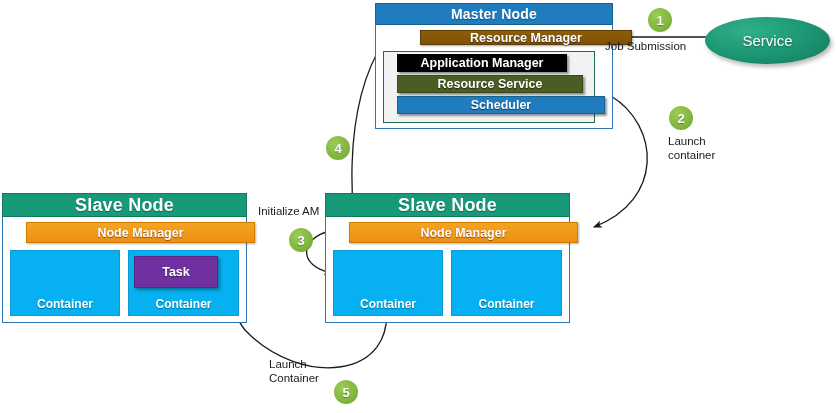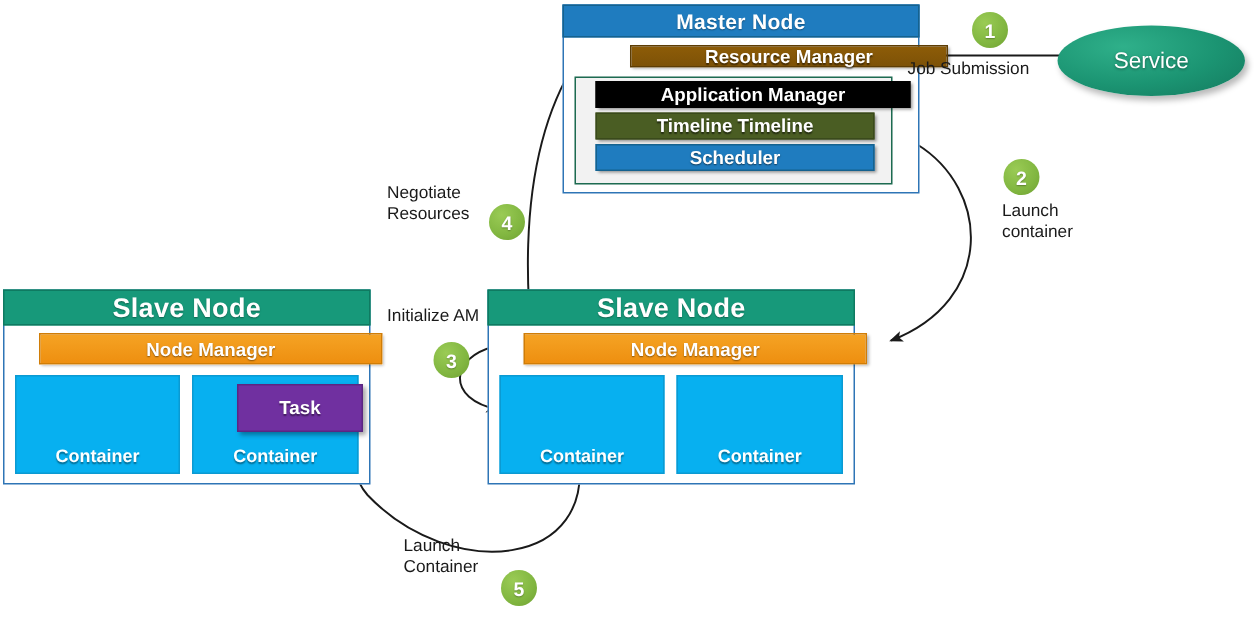--- a/index.html
+++ b/index.html
@@ -201,35 +201,35 @@
   </svg>
 
   <div class="node-frame" style="left:375px; top:3px; width:238px; height:126px;">
   </div>
   <div class="node-title title-master" style="left:375px; top:3px; width:238px; height:22px;">Master Node</div>
 
   <div class="rm-bar" style="left:383px; top:30px; width:212px; height:15px;margin-left:37px;">Resource Manager</div>
 
   <div class="rm-inner-box" style="left:383px; top:51px; width:212px; height:72px;">
   </div>
-  <div class="svc svc-appmgr" style="left:397px; top:54px; width:210px; height:18px;">Application  Manager</div>
-  <div class="svc svc-timeline" style="left:397px; top:75px; width:186px; height:18px;">Timeline Timeline</div>
-  <div class="svc svc-scheduler" style="left:397px; top:96px; width:186px; height:18px;">Scheduler</div>
+  <div class="svc svc-appmgr" style="left:397px; top:54px; width:170px; height:18px;">Application  Manager</div>
+  <div class="svc svc-timeline" style="left:397px; top:75px; width:186px; height:18px;">Resource Service</div>
+  <div class="svc svc-scheduler" style="left:397px; top:96px; width:208px; height:18px;">Scheduler</div>
 
   <div class="client-ellipse" style="left:705px; top:17px; width:125px; height:47px;">Service</div>
 
   <div class="node-frame" style="left:2px; top:193px; width:245px; height:130px;">
   </div>
   <div class="node-title title-slave" style="left:2px; top:193px; width:245px; height:24px;">Slave Node</div>
   <div class="nm-bar" style="left:10px; top:222px; width:229px; height:21px;">Node Manager</div>
 
   <div class="container-box" style="left:10px; top:250px; width:110px; height:66px;">Container</div>
 
   <div class="container-box" style="left:128px; top:250px; width:111px; height:66px;">Container</div>
-  <div class="inner-chip" style="left:134px; top:256px; width:84px; height:32px;margin-left:24px;">Task</div>
+  <div class="inner-chip" style="left:134px; top:256px; width:84px; height:32px;">Task</div>
 
   <div class="node-frame" style="left:325px; top:193px; width:245px; height:130px;">
   </div>
   <div class="node-title title-slave" style="left:325px; top:193px; width:245px; height:24px;">Slave Node</div>
   <div class="nm-bar" style="left:333px; top:222px; width:229px; height:21px;">Node Manager</div>
 
   <div class="container-box" style="left:333px; top:250px; width:110px; height:66px;">Container</div>
 
   <div class="container-box" style="left:451px; top:250px; width:111px; height:66px;">Container</div>
 
@@ -237,20 +237,18 @@
   <div class="edge-label" style="left:605px; top:39px;">Job Submission</div>
 
   <div class="step-marker" style="left:669px; top:106px;">2</div>
   <div class="edge-label" style="left:668px; top:134px;">Launch
 container</div>
 
   <div class="step-marker" style="left:289px; top:228px;">3</div>
   <div class="edge-label" style="left:258px; top:204px;">Initialize AM</div>
 
   <div class="step-marker" style="left:326px; top:136px;">4</div>
-  <div class="edge-label" style="left:258px; top:122px;">Negotiate
-Resources</div>
 
   <div class="step-marker" style="left:334px; top:380px;">5</div>
   <div class="edge-label" style="left:269px; top:357px;">Launch
 Container</div>
 
 </div>
 
 </body></html>

